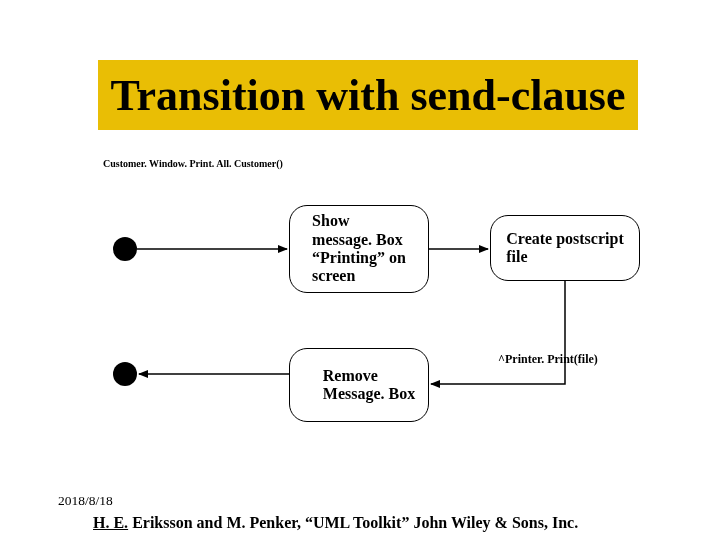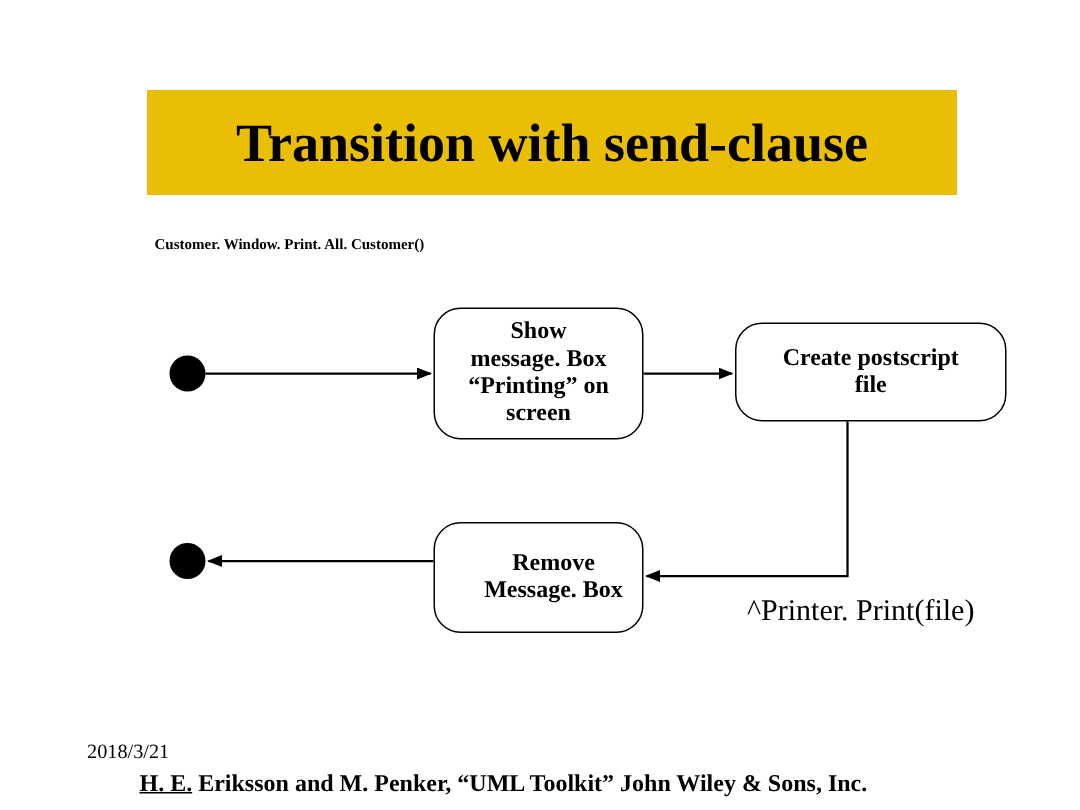--- a/index.html
+++ b/index.html
@@ -23,21 +23,21 @@
     top: 60px;
     width: 540px;
     height: 70px;
     background: #e9be05;
     display: flex;
     align-items: center;
     justify-content: center;
   }
   .title-bar h1 {
     margin: 0;
-    font-size: 36px;
+    font-size: 44px;
     font-weight: bold;
     font-family: "Times New Roman", Times, serif;
   }
   .event-label {
     position: absolute;
     left: 103px;
     top: 158px;
     font-size: 10px;
     font-weight: bold;
   }
@@ -49,32 +49,31 @@
     border-radius: 50%;
   }
   .state-box {
     position: absolute;
     border: 1.5px solid #000;
     border-radius: 18px;
     background: #fff;
     display: flex;
     align-items: center;
     justify-content: center;
-    text-align: center;
+    text-align: left;
     font-size: 16px;
     font-weight: bold;
     line-height: 1.15;
     padding: 4px 6px;
     box-sizing: border-box;
   }
   .action-label {
     position: absolute;
-    font-size: 20px;
-    font-weight: normal;
-    margin-top: 44px;
+    font-size: 12px;
+    font-weight: bold;
   }
   .footer {
     position: absolute;
     left: 93px;
     top: 490px;
     font-size: 16px;
     font-weight: bold;
     margin-top: 24px;
   }
   .footer .u { text-decoration: underline; }
@@ -108,21 +107,21 @@
   <div class="start-dot" style="left:113px; top:237px;"></div>
   <div class="start-dot" style="left:113px; top:362px;"></div>
 
   <div class="state-box" style="left:289px; top:205px; width:140px; height:88px;">
     <span style="white-space:pre-line;">Show
 message. Box
 “Printing” on
 screen</span>
   </div>
 
-  <div class="state-box" style="left:490px; top:215px; width:181px; height:66px;">
+  <div class="state-box" style="left:490px; top:215px; width:150px; height:66px;">
     <span style="white-space:pre-line;">Create postscript
 file</span>
   </div>
 
   <div class="state-box" style="left:289px; top:348px; width:140px; height:74px;">
     <span style="white-space:pre-line;margin-left:20px;">Remove
 Message. Box</span>
   </div>
 
   <div class="action-label" style="left:498px; top:352px;">^Printer. Print(file)</div>
@@ -136,19 +135,19 @@
 
     <line x1="137" y1="249" x2="287" y2="249" stroke="#000" stroke-width="1.5" marker-end="url(#arrowhead)"></line>
 
     <line x1="429" y1="249" x2="488" y2="249" stroke="#000" stroke-width="1.5" marker-end="url(#arrowhead)"></line>
 
     <path d="M565 281 L565 384 L431 384" fill="none" stroke="#000" stroke-width="1.5" marker-end="url(#arrowhead)"></path>
 
     <line x1="289" y1="374" x2="139" y2="374" stroke="#000" stroke-width="1.5" marker-end="url(#arrowhead)"></line>
   </svg>
 
-  <div class="date-stamp">2018/3/21</div>
+  <div class="date-stamp">2018/8/18</div>
 
   <div class="footer">
     <span class="u">H. E.</span><span> Eriksson and M. Penker, “UML Toolkit” John Wiley &amp; Sons, Inc.</span>
   </div>
 
 </div>
 
 </body></html>

